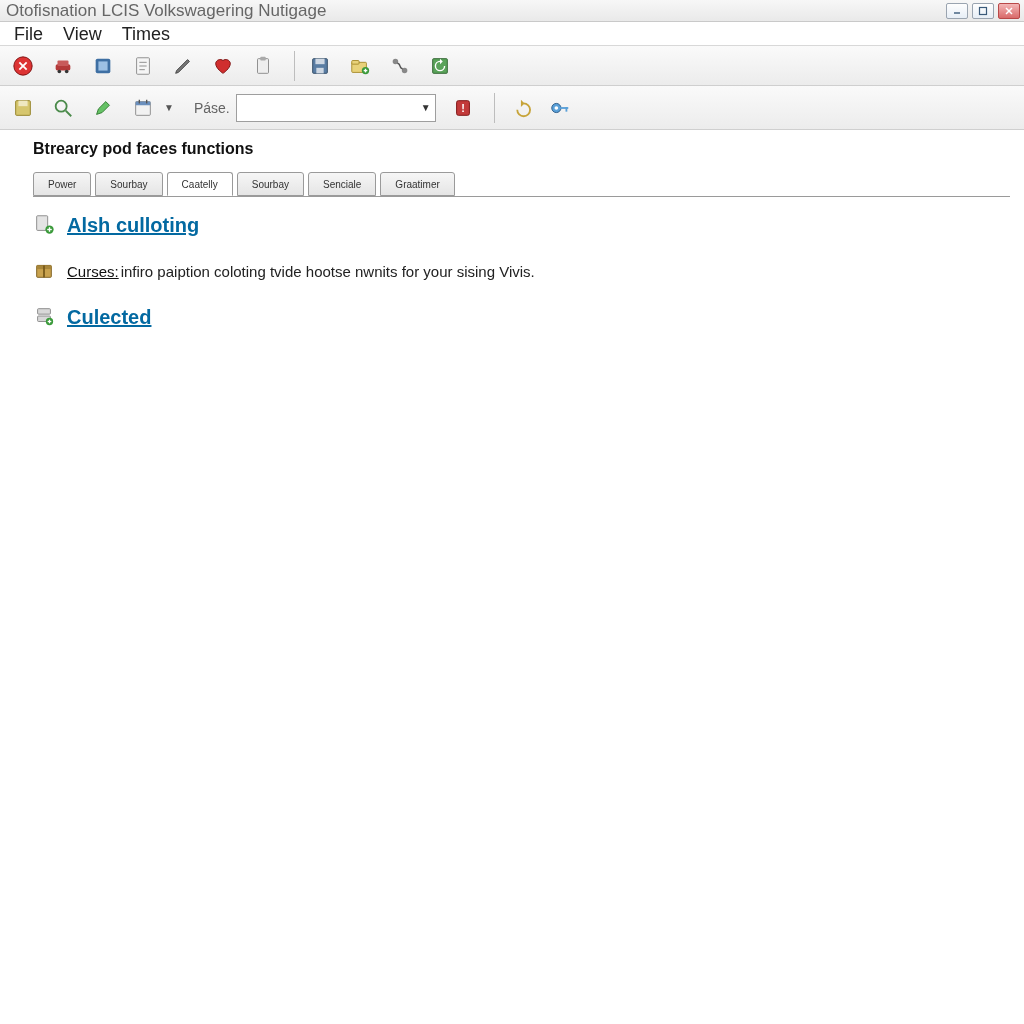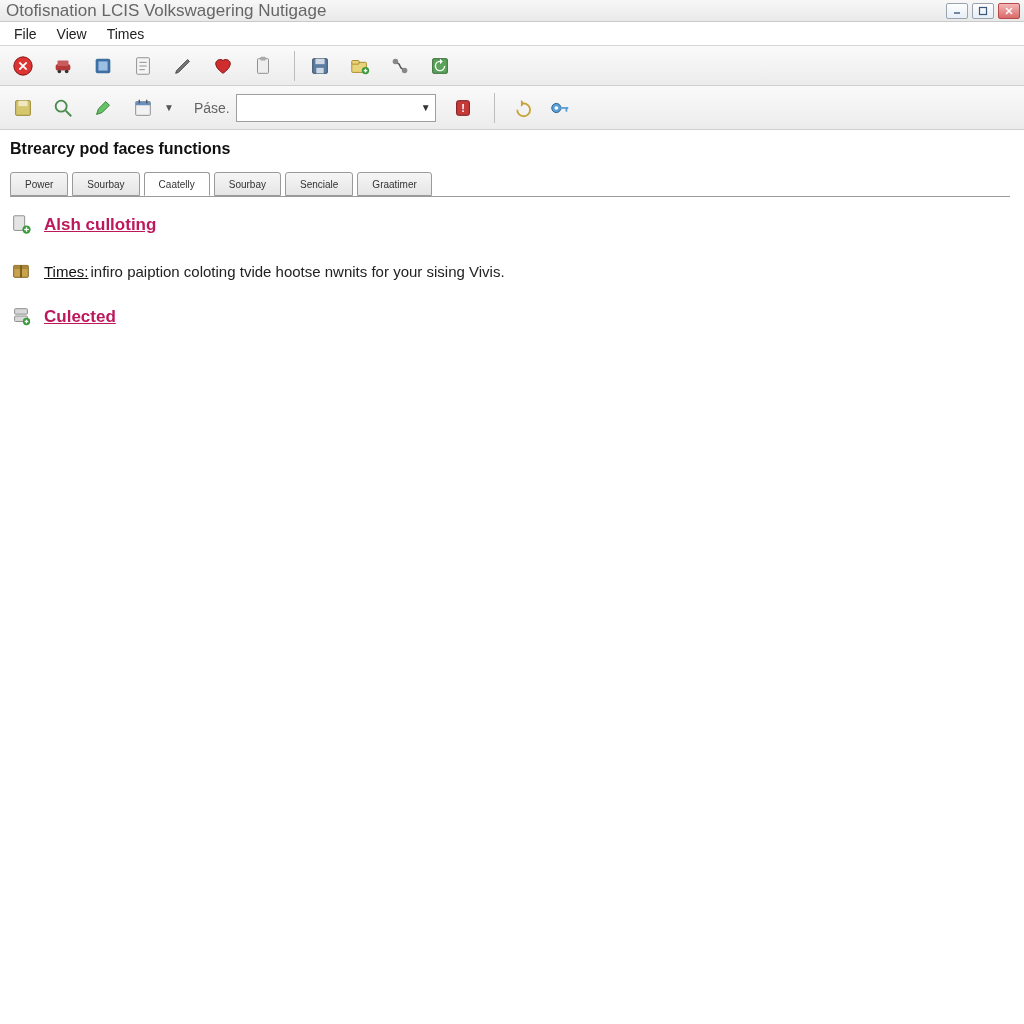--- a/index.html
+++ b/index.html
@@ -28,21 +28,21 @@
   }
   .win-btn.close { background: linear-gradient(#f3b6b6,#d96a6a); border-color:#b94848;}
   .win-btn svg { width:10px; height:10px; }
 
   
   .menu-bar {
     height: 24px;
     display: flex; align-items: stretch;
     padding-left: 4px;
     border-bottom: 1px solid #d8d8d8;
-    font-size: 14px; color: #222;
+    font-size: 18px; color: #222;
     background:#fff;
   }
   .menu-item {
     padding: 4px 10px 3px; line-height:17px;
   }
 
   
   .toolbar {
     display: flex; align-items: center;
     height: 40px;
@@ -61,21 +61,21 @@
   .label-text { color:#646464; font-size:14px; margin:0 6px 0 12px;}
   .combo {
     width: 200px; height: 28px;
     border: 1px solid #9e9e9e;
     background:#fff;
     display:flex; align-items:center; justify-content:flex-end;
     padding-right:4px;
   }
   .combo .caret { font-size:10px; color:#333;}
   
-  .content { padding: 10px 14px 0 10px; }
+  .content { padding: 10px 14px 0 10px; margin-left: 23px; }
   .page-title { font-size:16px; font-weight:bold; color:#111; margin-bottom:14px;}
   .page-desc  { font-size:15px; color:#222; margin-bottom:20px;}
 
   
   .tabstrip {
     display:flex; align-items:flex-end;
     border-bottom:1px solid #9a9a9a;
     margin-bottom:16px;
   }
   .tab {
@@ -89,21 +89,21 @@
   }
   .tab.active {
     background:#fff;
     border-bottom:1px solid #fff;
     position:relative; z-index:1;
   }
 
   
   .item-row { display:flex; align-items:center; margin:10px 0 22px 0;}
   .item-icon { width:24px; height:24px; margin-right:10px; flex:none;}
-  .item-link { font-size:17px; font-weight:bold; color:#be185d; text-decoration:underline;}
+  .item-link { font-size:20px; font-weight:bold; color:#0369a1; text-decoration:underline;}
   .item-prefix { font-size:15px; color:#111; text-decoration:underline; margin-right:2px;}
   .item-tail   { font-size:15px; color:#222; }
   .icon-svg { width:22px; height:22px; }
 
 </style>
 </head>
 <body>
 
 <div class="title-bar">
   <span>Otofisnation LCIS Volkswagering Nutigage</span>
@@ -295,21 +295,21 @@
   </div>
 
   <div class="item-row">
     <span class="item-icon">
       <svg class="icon-svg" viewBox="0 0 24 24">
           <rect x="4" y="7" width="16" height="13" rx="1" fill="#c9a24e" stroke="#7a5c1c"></rect>
           <rect x="4" y="7" width="16" height="4" fill="#a8863a"></rect>
           <rect x="11" y="7" width="2" height="13" fill="#7a5c1c"></rect>
         </svg>
     </span>
-    <span class="item-prefix">Times:</span>
+    <span class="item-prefix">Curses:</span>
     <span class="item-tail"> infiro paiption coloting tvide hootse nwnits for your sising Vivis.</span>
   </div>
 
 
   <div class="item-row">
     <span class="item-icon">
       <svg class="icon-svg" viewBox="0 0 24 24">
           <rect x="5" y="4" width="14" height="6" rx="1" fill="#d8d8d8" stroke="#888"></rect>
           <rect x="5" y="12" width="14" height="6" rx="1" fill="#d8d8d8" stroke="#888"></rect>
           <circle cx="18" cy="18" r="4" fill="#3a9a3a"></circle>

